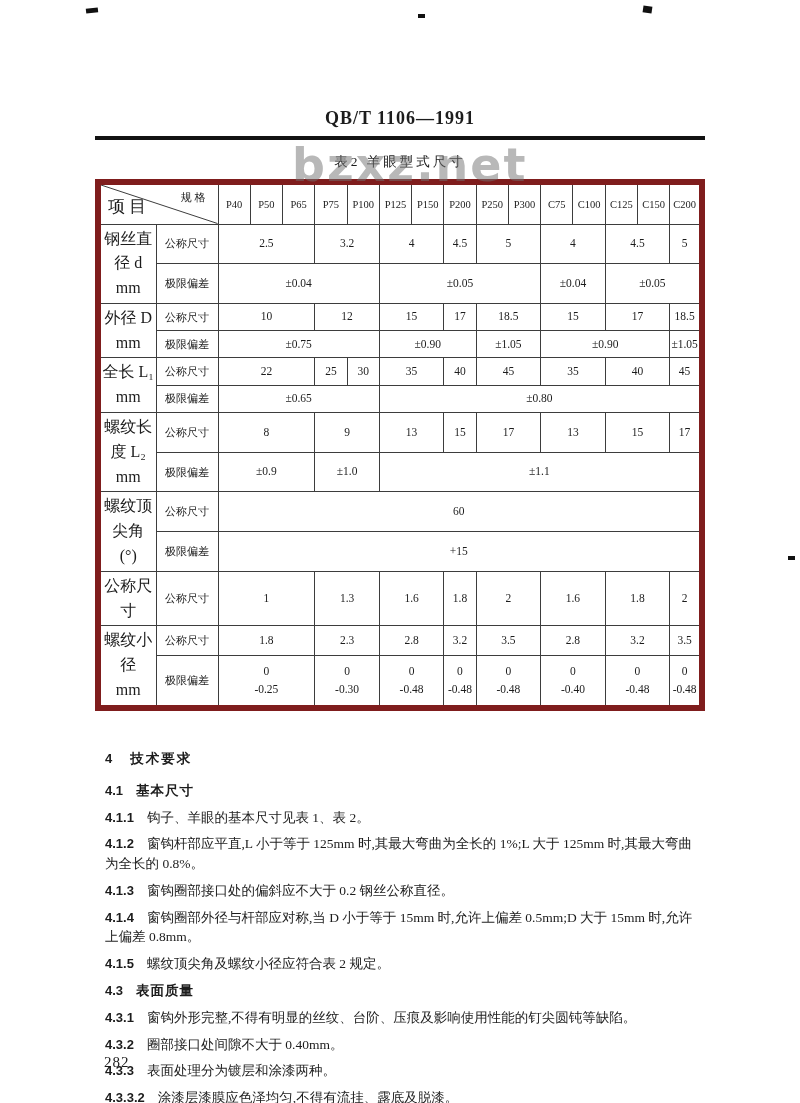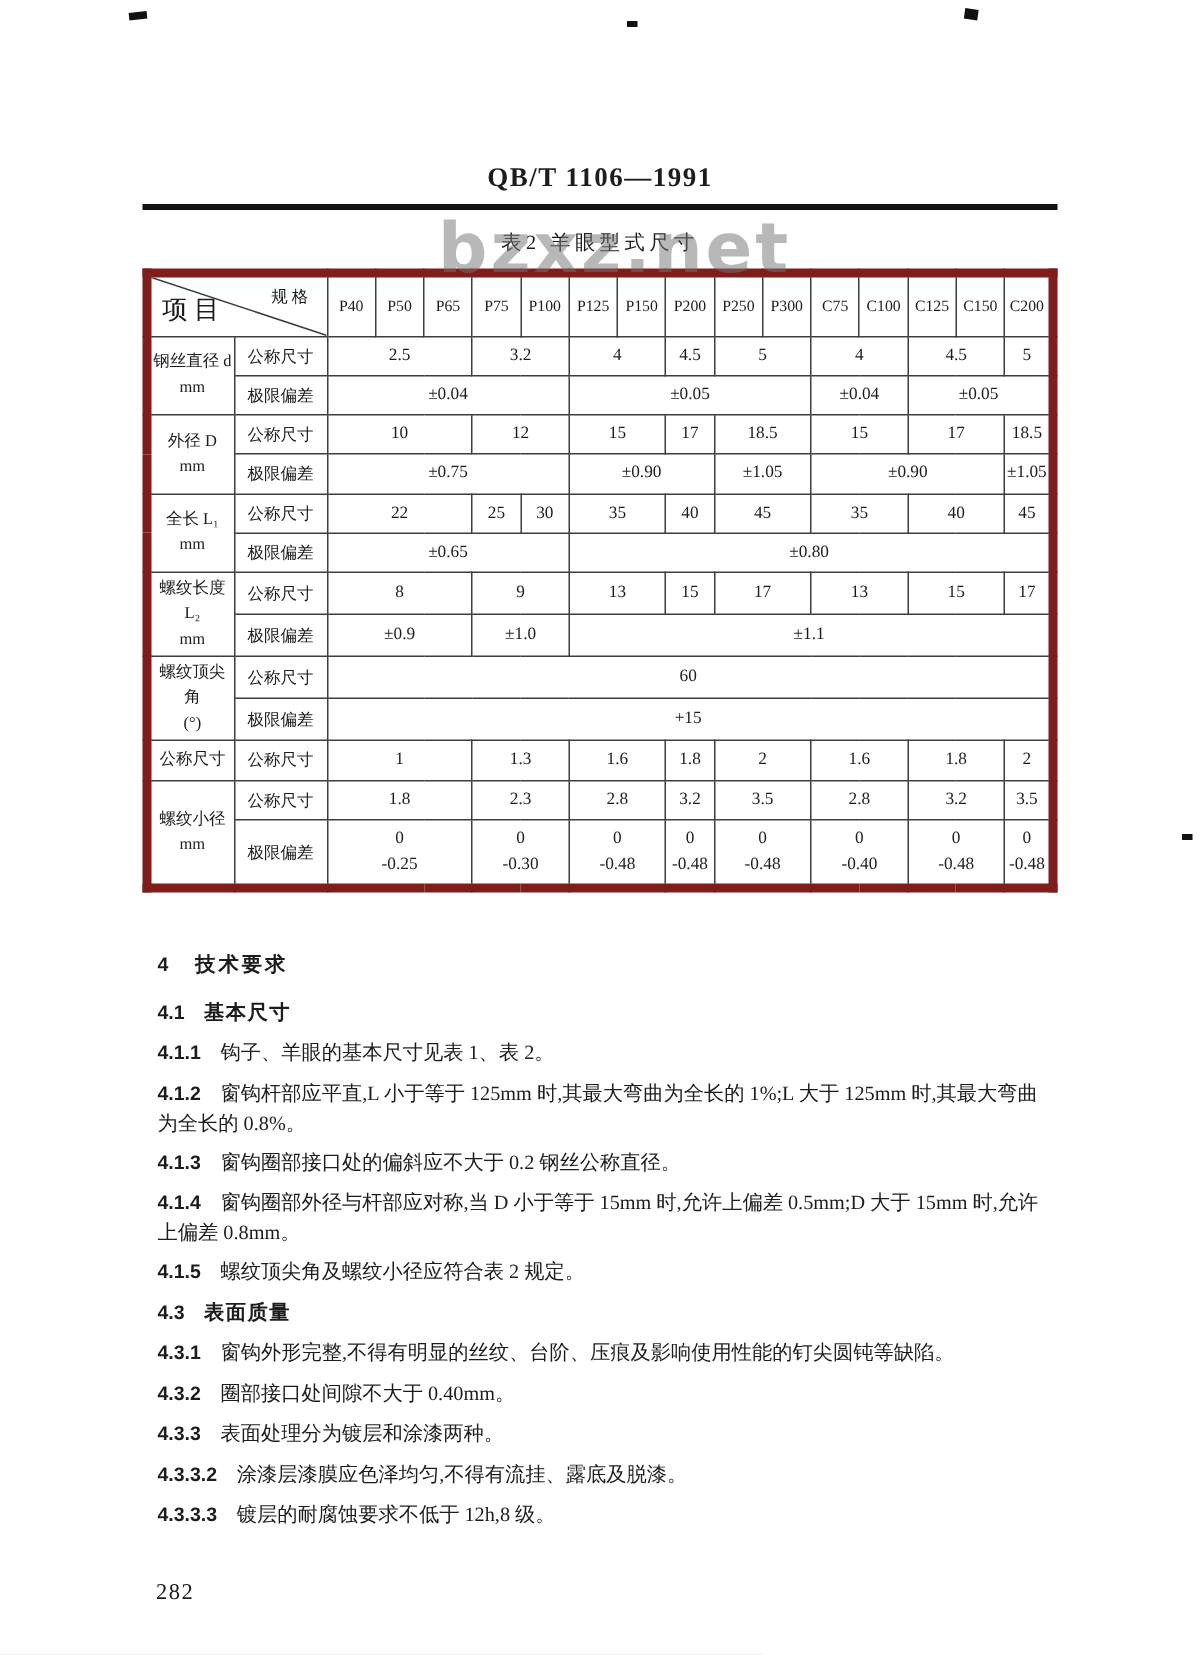--- a/index.html
+++ b/index.html
@@ -23,21 +23,21 @@
   table { border-collapse:collapse; table-layout:fixed; width:610px; margin:8px 0 0 95px;
     border:6px solid #7f1d1d; position:relative; z-index:2; background:transparent; }
   th,td { border:1px solid #3d3d3d; text-align:center; vertical-align:middle;
     font-weight:normal; padding:4px 1px; font-size:11.5px; }
   col.c-label { width:58px; } col.c-sub { width:62px; }
   th.spec { font-size:10.5px; height:42px; }
   th.corner { position:relative; padding:0; }
   .corner svg { position:absolute; inset:0; width:100%; height:100%; }
   .corner-top { position:absolute; top:5px; right:12px; font-size:11px; }
   .corner-bottom { position:absolute; bottom:6px; left:7px; font-size:17px; }
-  td.group-label { font-size:11px; white-space:pre-line; line-height:1.55; padding:2px 0; }
+  td.group-label { font-size:16px; white-space:pre-line; line-height:1.55; padding:2px 0; }
   td.sub-label { font-size:11px; }
   td.val { white-space:pre-line; line-height:1.5; }
 
   .sections { padding:18px 98px 0 105px; position:relative; z-index:2; }
   .sec { margin:7px 0; font-size:13.5px; line-height:1.45; }
   .sec .num { font-family:"Liberation Sans","DejaVu Sans",sans-serif; font-weight:bold; margin-right:13px; font-size:13px; }
   .sec.heading { margin:20px 0 12px; }
   .sec.heading .txt { font-family:"Liberation Sans","DejaVu Sans",sans-serif; font-weight:bold; letter-spacing:2px; }
   .sec.heading .num { margin-right:18px; }
   .sec.bold .txt { font-family:"Liberation Sans","DejaVu Sans",sans-serif; font-weight:bold; letter-spacing:1px; }

